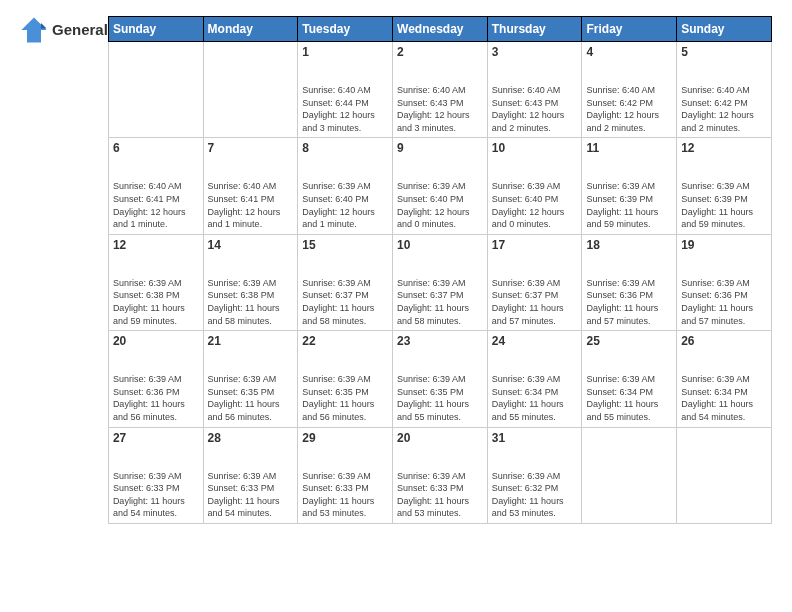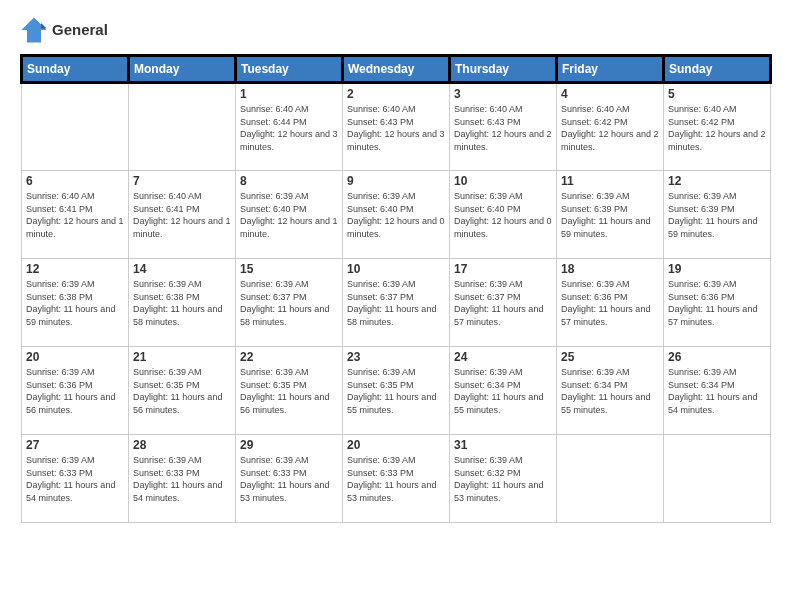--- a/index.html
+++ b/index.html
@@ -8,21 +8,21 @@
       background: #fff;
       width: 792px;
       height: 612px;
       overflow: hidden;
     }
     .page {
       width: 792px;
       height: 476px;
       padding: 16px 20px 12px 20px;
       display: flex;
-      flex-direction: column;
+      flex-direction: row;
     }
     .header {
       display: flex;
       justify-content: space-between;
       align-items: flex-start;
       margin-bottom: 10px;
     }
     .logo {
       display: flex;
       align-items: center;
@@ -52,21 +52,21 @@
       width: 100%;
       table-layout: fixed;
     }
     .calendar th {
       background: #3a7abf;
       color: #fff;
       font-size: 12px;
       font-weight: bold;
       padding: 5px 4px;
       text-align: left;
-      border: 3px solid #000000;
+      border: 1px solid #000000;
     }
     .calendar td {
       border: 1px solid #ccc;
       vertical-align: top;
       padding: 3px 4px;
       font-size: 9.5px;
       color: #333;
       height: 88px;
       width: 14.28%;
     }
@@ -74,20 +74,21 @@
       font-size: 12px;
       font-weight: bold;
       color: #333;
       display: block;
       margin-bottom: 2px;
     }
     .day-info {
       font-size: 9px;
       color: #444;
       line-height: 1.4;
+      margin-top: 25px;
     }
     .empty-cell {
       background: #f9f9f9;
     }
     .week-row td {
       background: #fff;
     }
     .week-row:nth-child(odd) td {
       background: #fff;
     }

